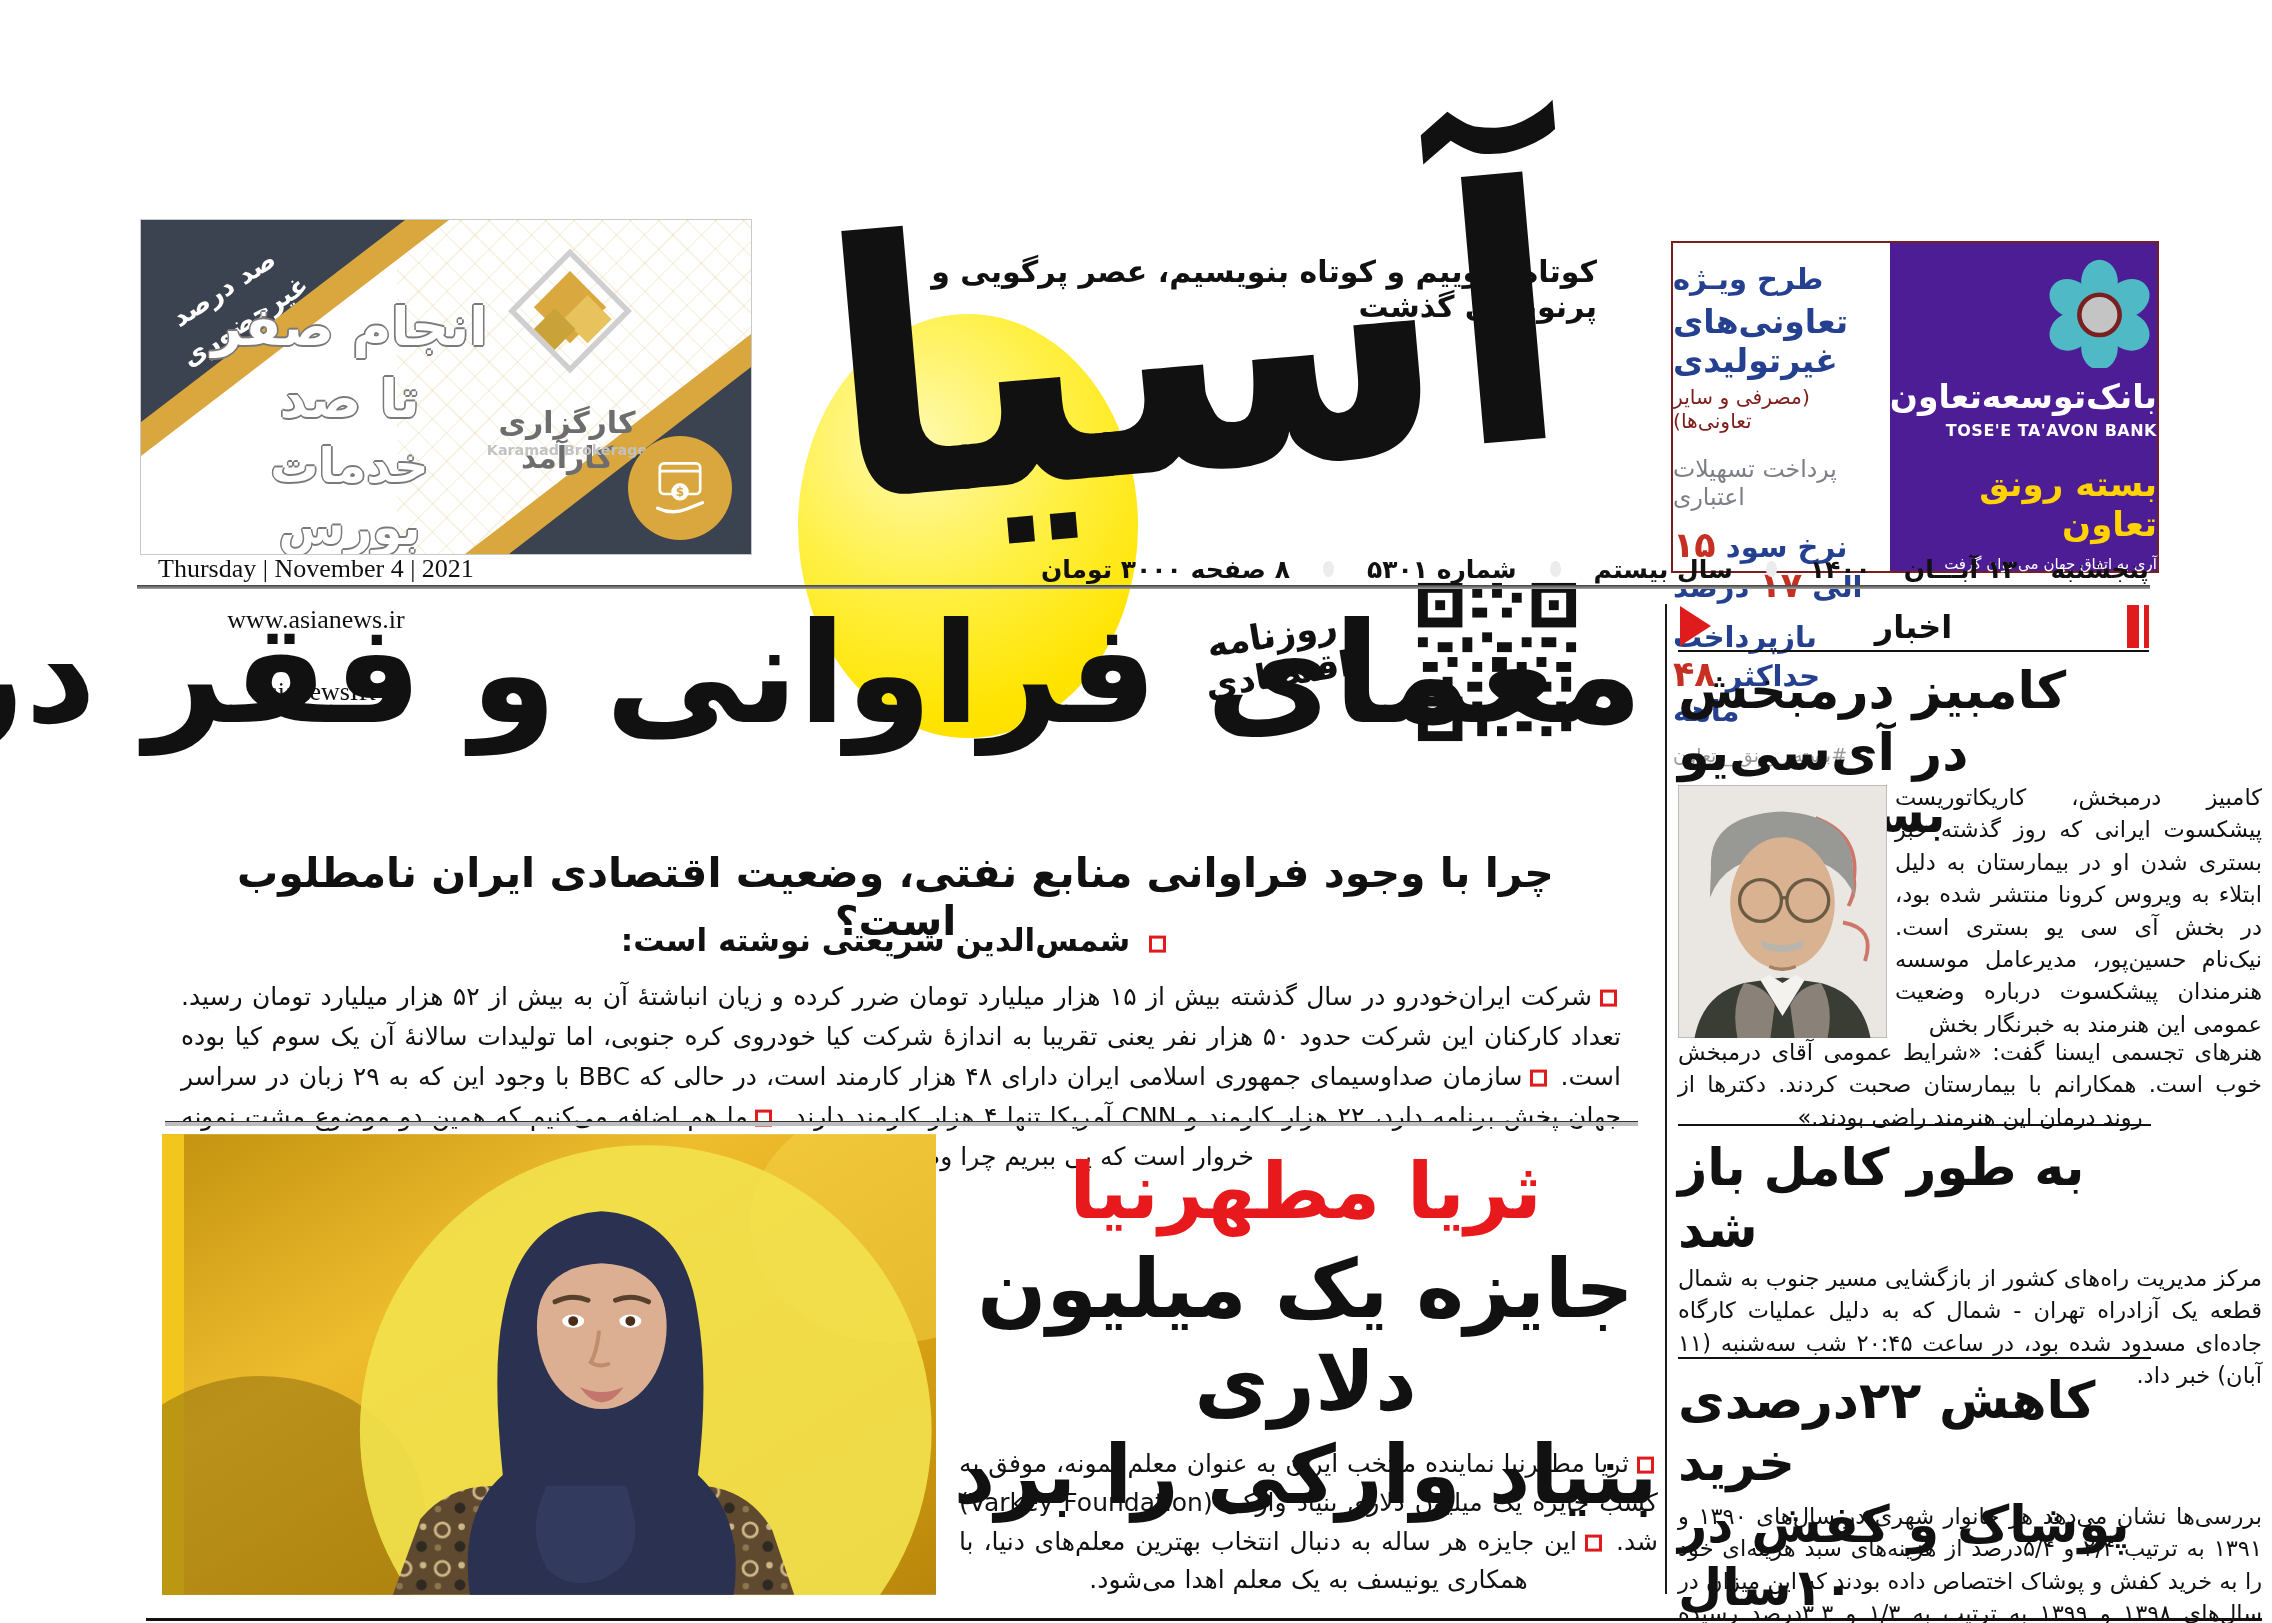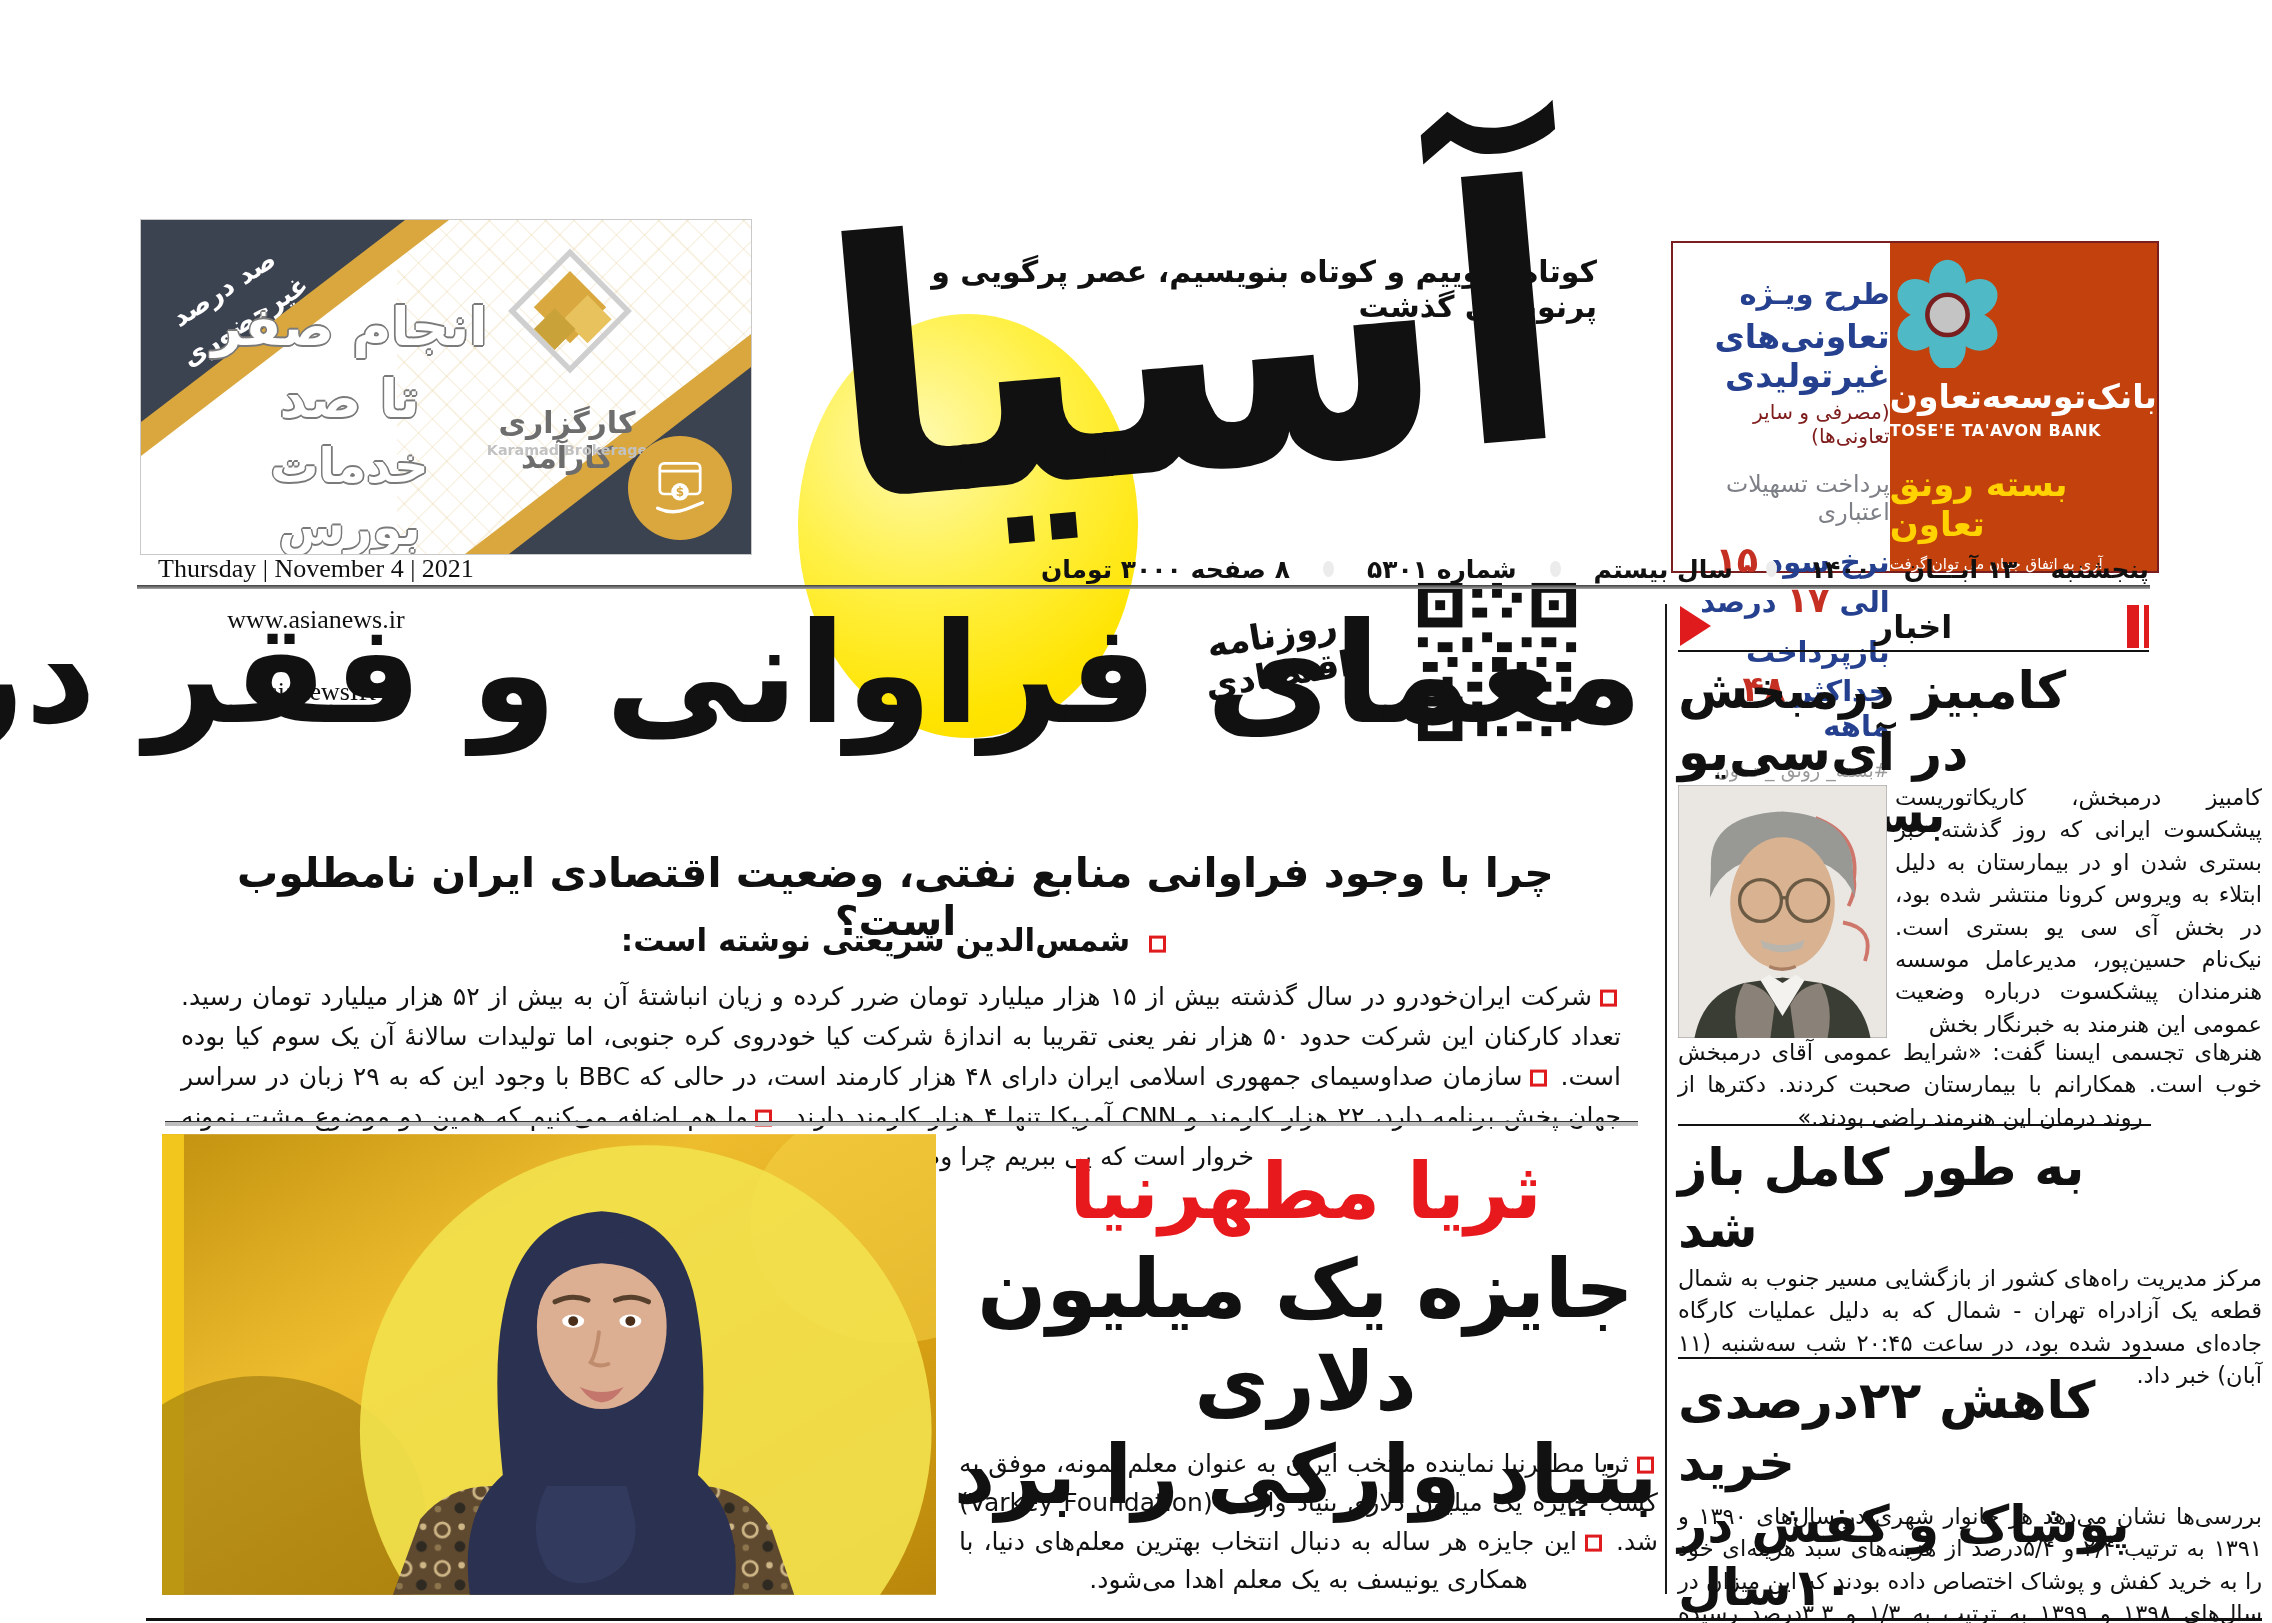--- a/index.html
+++ b/index.html
@@ -33,29 +33,29 @@
   
   .tagline{left:838px;top:254px;width:759px;font-size:30px;font-weight:bold;text-align:right;}
   .sun{left:798px;top:314px;width:340px;height:424px;border-radius:50%;
        background:radial-gradient(circle at 35% 30%,#fffab0 0%,#fff045 40%,#ffe400 75%,#ffd800 100%);}
   .asia-word{left:770px;top:82px;width:858px;height:632px;font-size:352px;font-weight:800;
              transform:rotate(-5deg);text-align:center;line-height:1.5;}
   .asia-sub{left:1132px;top:615px;width:286px;font-size:35px;font-weight:600;transform:rotate(-9deg);text-align:center;}
 
   
   .bank{left:1671px;top:241px;width:484px;height:328px;border:2.2px solid #7a1f1f;display:flex;background:#fff;}
-  .bank-left{width:251px;text-align:right;padding-top:34px;}
+  .bank-left{width:251px;text-align:left;padding-top:19px;}
   .bk-t1{font-size:29px;font-weight:bold;color:#25408f;}
   .bk-t2{font-size:33px;font-weight:bold;color:#25408f;margin-top:5.5px;}
   .bk-t3{font-size:20.3px;color:#7f1d1d;margin-top:5.5px;}
   .bk-t4{font-size:23.6px;color:#7d7f86;margin-top:22px;}
   .bk-rate{font-size:29px;font-weight:bold;color:#24408e;margin-top:14.3px;}
   .bk-rate .num{font-size:35px;color:#c53022;}
   .bk-hash{font-size:19px;color:#9a9a9a;margin-top:16.5px;}
-  .bank-right{flex:1;background:#c2410c;color:#fff;text-align:left;padding-top:15.4px;}
+  .bank-right{flex:1;background:#4c1d95;color:#fff;text-align:right;padding-top:15.4px;}
   .bk-name{font-size:33px;font-weight:bold;margin-top:6.6px;}
   .bk-name-en{font-size:16px;font-weight:bold;letter-spacing:0.5px;margin-top:5.5px;}
   .bk-pack{font-size:34px;font-weight:bold;color:#ffd200;margin-top:24px;}
   .bk-slogan{font-size:15px;margin-top:11px;}
   .bk-site{font-size:16px;letter-spacing:3.3px;margin-top:6.6px;}
 
   
   .dl-left{left:158px;top:554px;height:30px;display:flex;align-items:center;gap:21px;
            font-family:"Liberation Serif","DejaVu Serif",serif;font-size:26px;flex-direction:column;}
   .dl-right{right:124px;top:554px;height:30px;display:flex;align-items:center;gap:33px;

